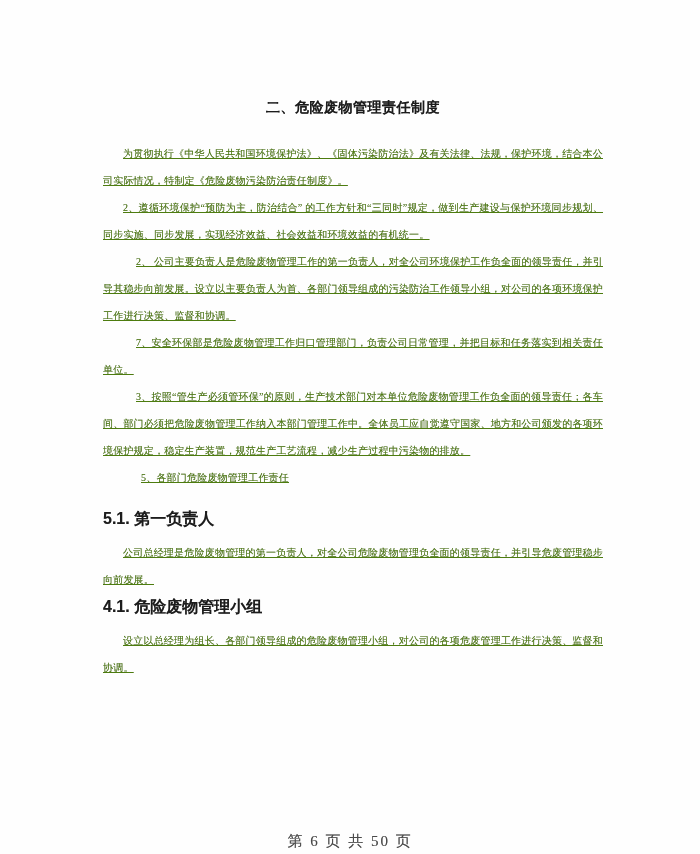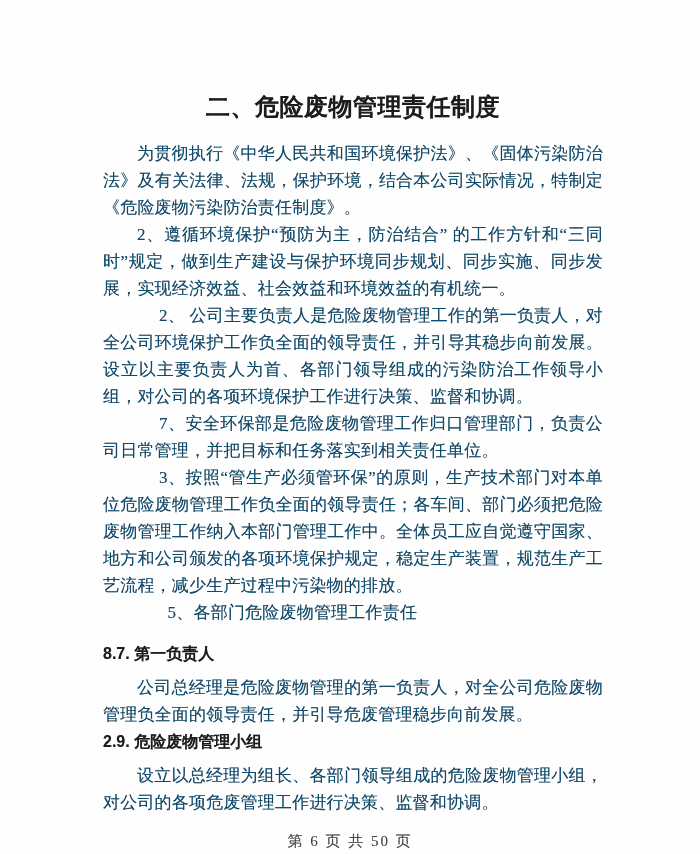--- a/index.html
+++ b/index.html
@@ -14,35 +14,36 @@
     margin: 0 auto;
     background: #fefefe;
     overflow: hidden;
     color: #3d3d3d;
   }
   .content {
     padding: 96px 97px 0 103px;
   }
   .doc-title {
     font-family: "Liberation Sans", "DejaVu Sans", sans-serif;
-    font-size: 24px;
+    font-size: 14px;
     line-height: 22px;
     font-weight: 700;
     text-align: center;
     color: #1c1c1c;
     letter-spacing: 0.5px;
     text-shadow: 0 0 0.6px rgba(30,30,30,0.55);
   }
   p.body {
-    font-size: 17px;
+    font-size: 10px;
     line-height: 27px;
     text-align: justify;
-    color: #0c4a6e;
+    color: #4d7c0f;
     text-shadow: 0 0 0.5px rgba(70,70,70,0.5);
     letter-spacing: 0.2px;
+    text-decoration: underline;
   }
   p.first-para { margin-top: 22px; }
   .indent-2  { text-indent: 2em; }
   .indent-35 { text-indent: 3.3em; }
   .indent-4  { text-indent: 3.8em; }
   h2.sec-heading {
     font-family: "Liberation Sans", "DejaVu Sans", sans-serif;
     font-size: 16px;
     line-height: 24px;
     font-weight: 700;
@@ -77,24 +78,24 @@
     <p class="body indent-2">2、遵循环境保护“预防为主，防治结合” 的工作方针和“三同时”规定，做到生产建设与保护环境同步规划、同步实施、同步发展，实现经济效益、社会效益和环境效益的有机统一。</p>
 
     <p class="body indent-35">2、 公司主要负责人是危险废物管理工作的第一负责人，对全公司环境保护工作负全面的领导责任，并引导其稳步向前发展。设立以主要负责人为首、各部门领导组成的污染防治工作领导小组，对公司的各项环境保护工作进行决策、监督和协调。</p>
 
     <p class="body indent-35">7、安全环保部是危险废物管理工作归口管理部门，负责公司日常管理，并把目标和任务落实到相关责任单位。</p>
 
     <p class="body indent-35">3、按照“管生产必须管环保”的原则，生产技术部门对本单位危险废物管理工作负全面的领导责任；各车间、部门必须把危险废物管理工作纳入本部门管理工作中。全体员工应自觉遵守国家、地方和公司颁发的各项环境保护规定，稳定生产装置，规范生产工艺流程，减少生产过程中污染物的排放。</p>
 
     <p class="body indent-4">5、各部门危险废物管理工作责任</p>
 
-    <h2 class="sec-heading first">8.7. 第一负责人</h2>
+    <h2 class="sec-heading first">5.1. 第一负责人</h2>
 
     <p class="body indent-2 sec-body">公司总经理是危险废物管理的第一负责人，对全公司危险废物管理负全面的领导责任，并引导危废管理稳步向前发展。</p>
 
-    <h2 class="sec-heading second">2.9. 危险废物管理小组</h2>
+    <h2 class="sec-heading second">4.1. 危险废物管理小组</h2>
 
     <p class="body indent-2 sec-body">设立以总经理为组长、各部门领导组成的危险废物管理小组，对公司的各项危废管理工作进行决策、监督和协调。</p>
 
   </div>
 
   <div class="page-footer">第 6 页 共 50 页</div>
 </div>
 
 </body></html>

